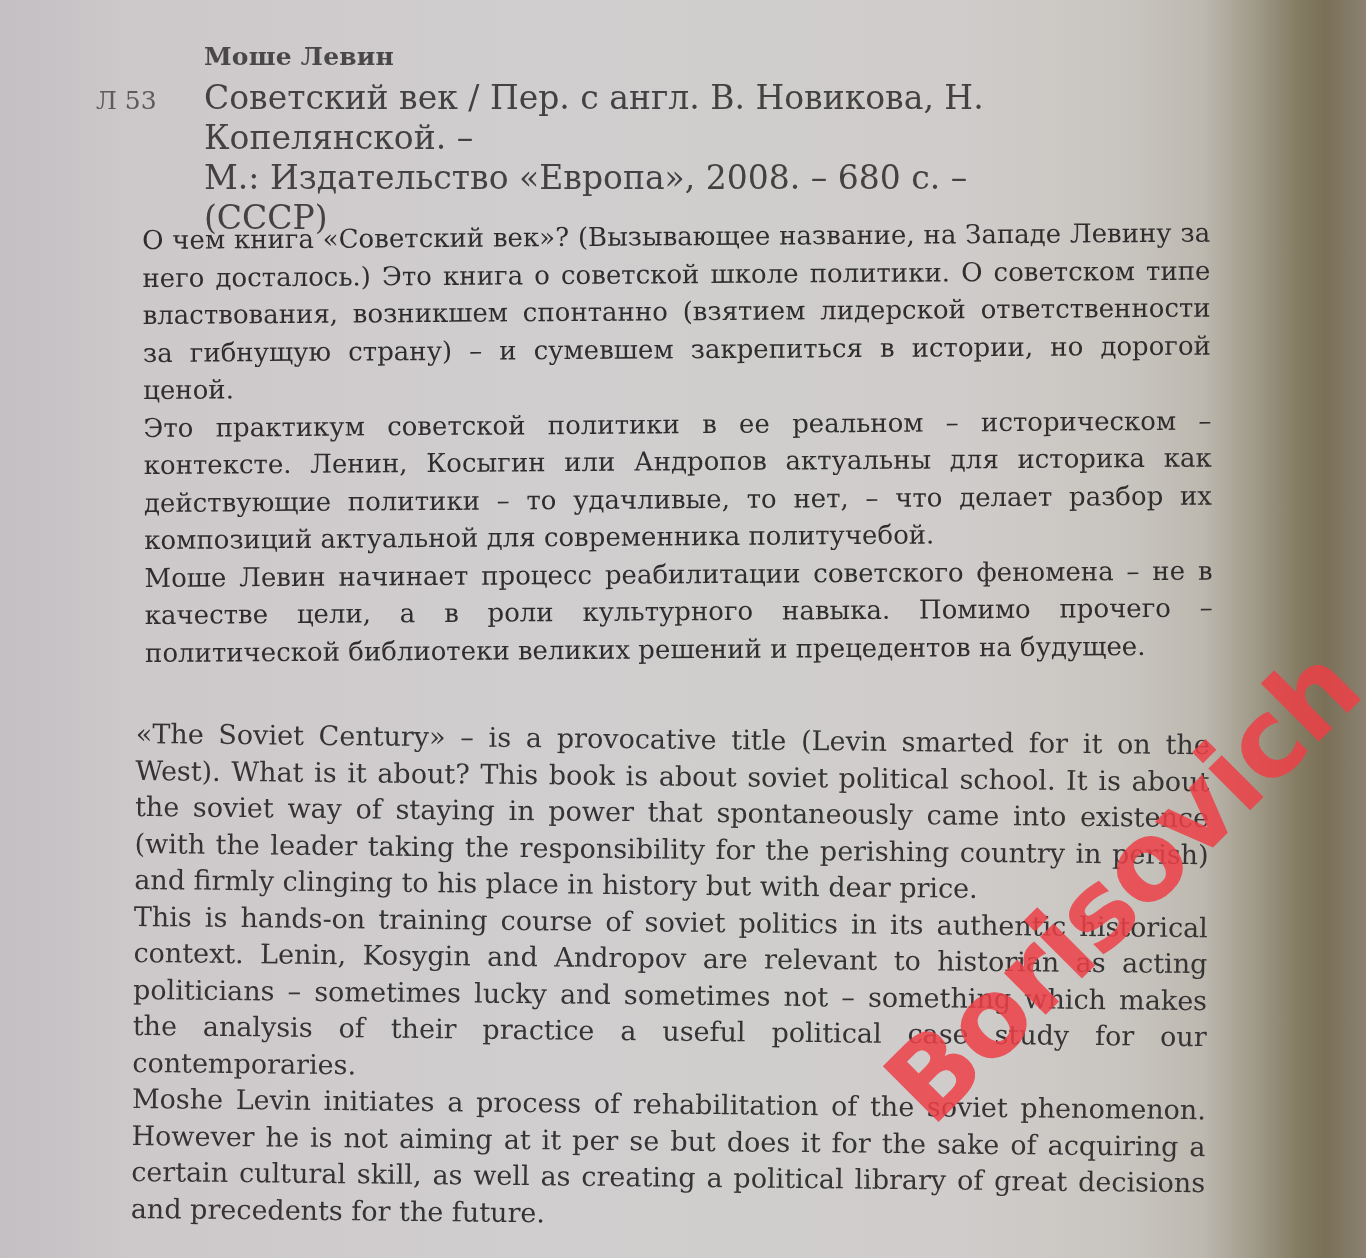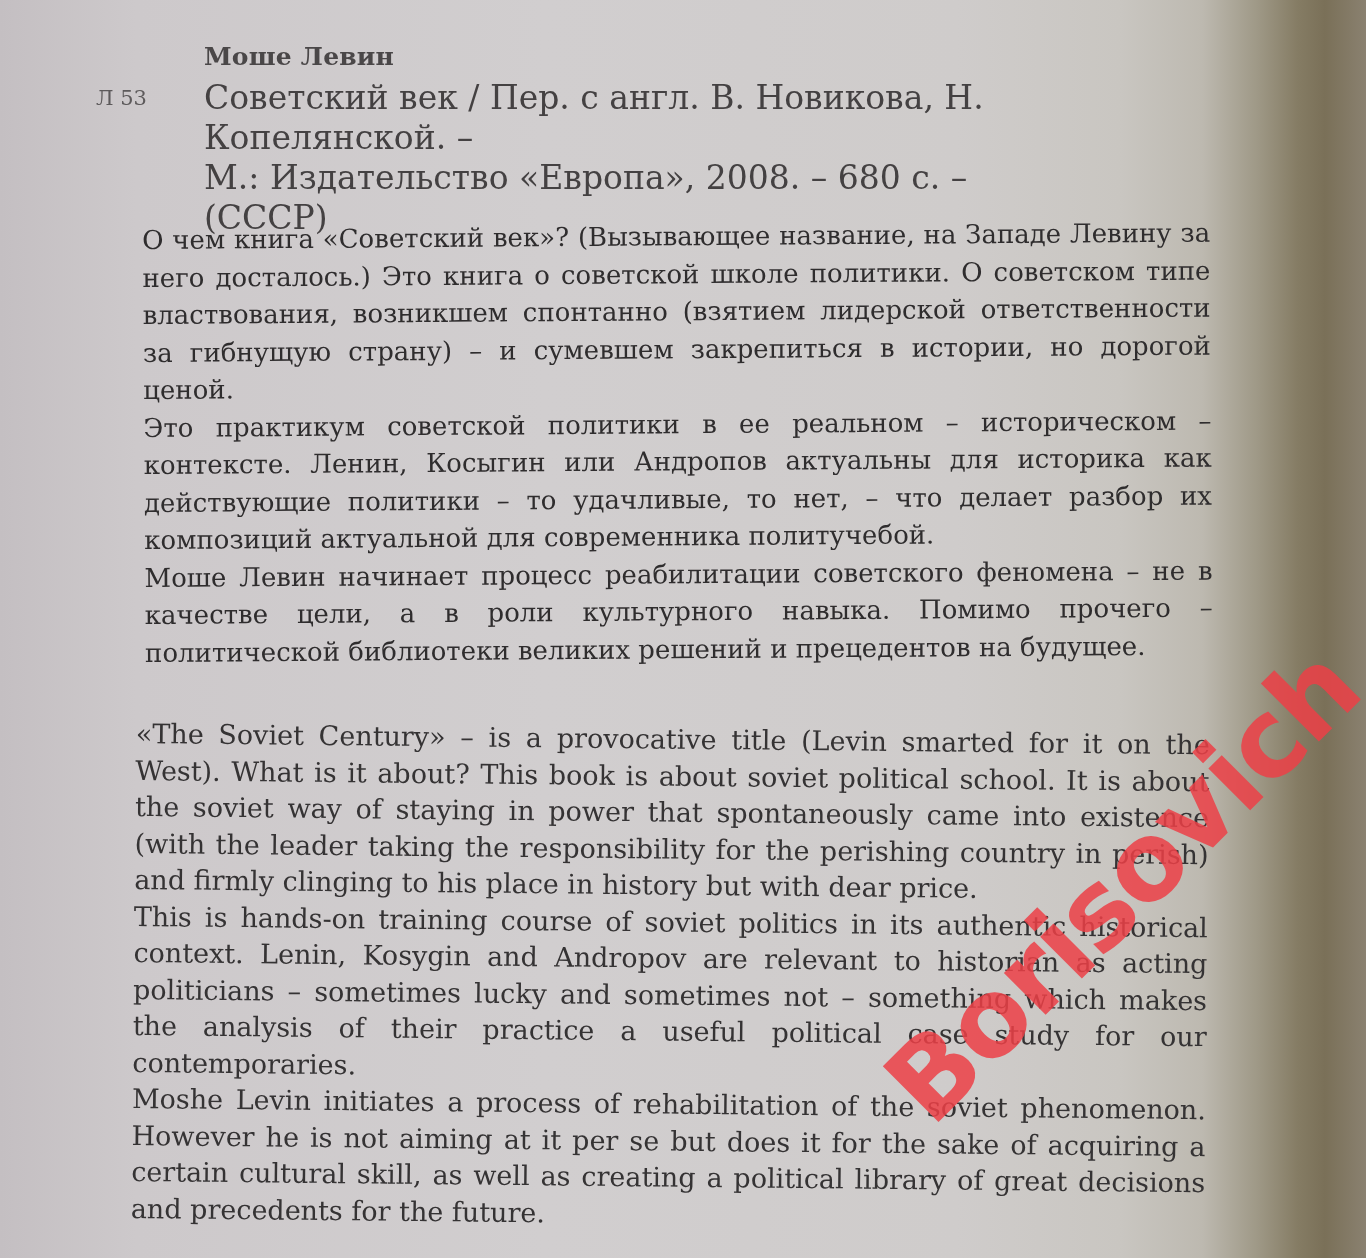--- a/index.html
+++ b/index.html
@@ -44,21 +44,21 @@
       top: 0;
       font-size: 25px;
       font-weight: bold;
       color: #4a4748;
       letter-spacing: 0.2px;
     }
     .shelfmark {
       position: absolute;
       left: 0;
       top: 44px;
-      font-size: 21px;
+      font-size: 25px;
       color: #5d5a5b;
     }
     .biblio-lines {
       position: absolute;
       left: 108px;
       top: 36px;
       font-size: 33px;
       line-height: 40px;
       color: #444142;
     }

